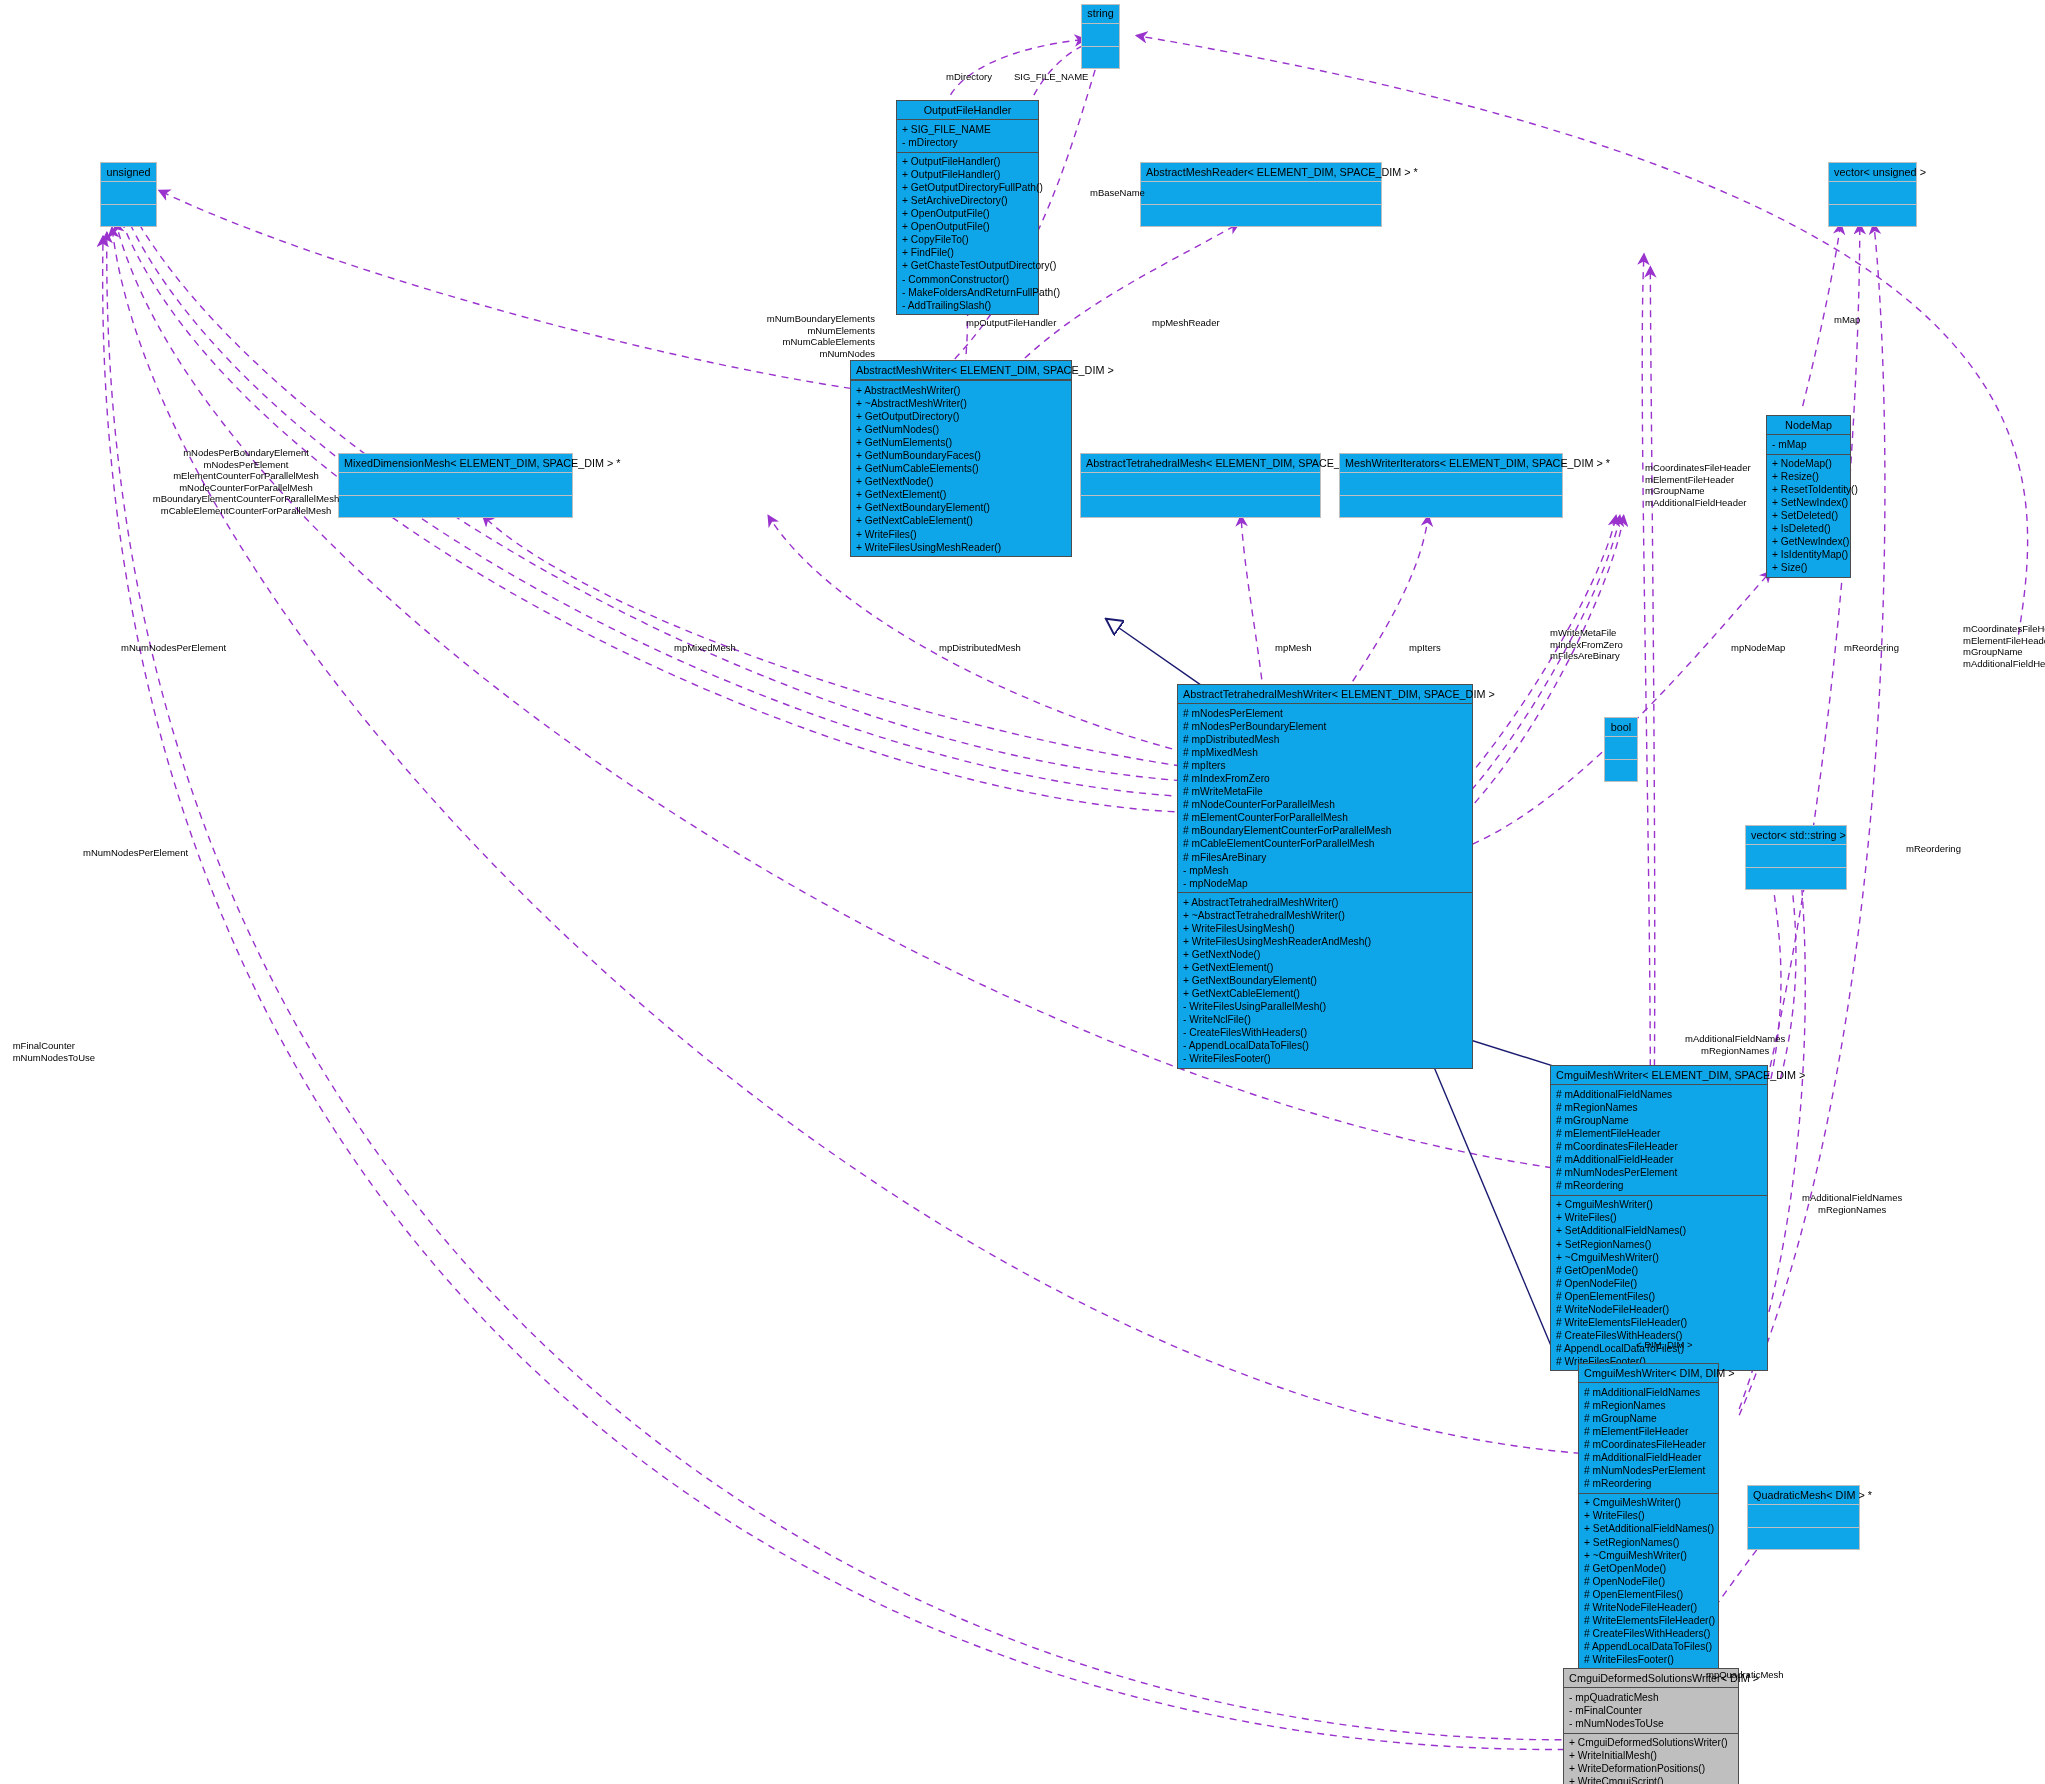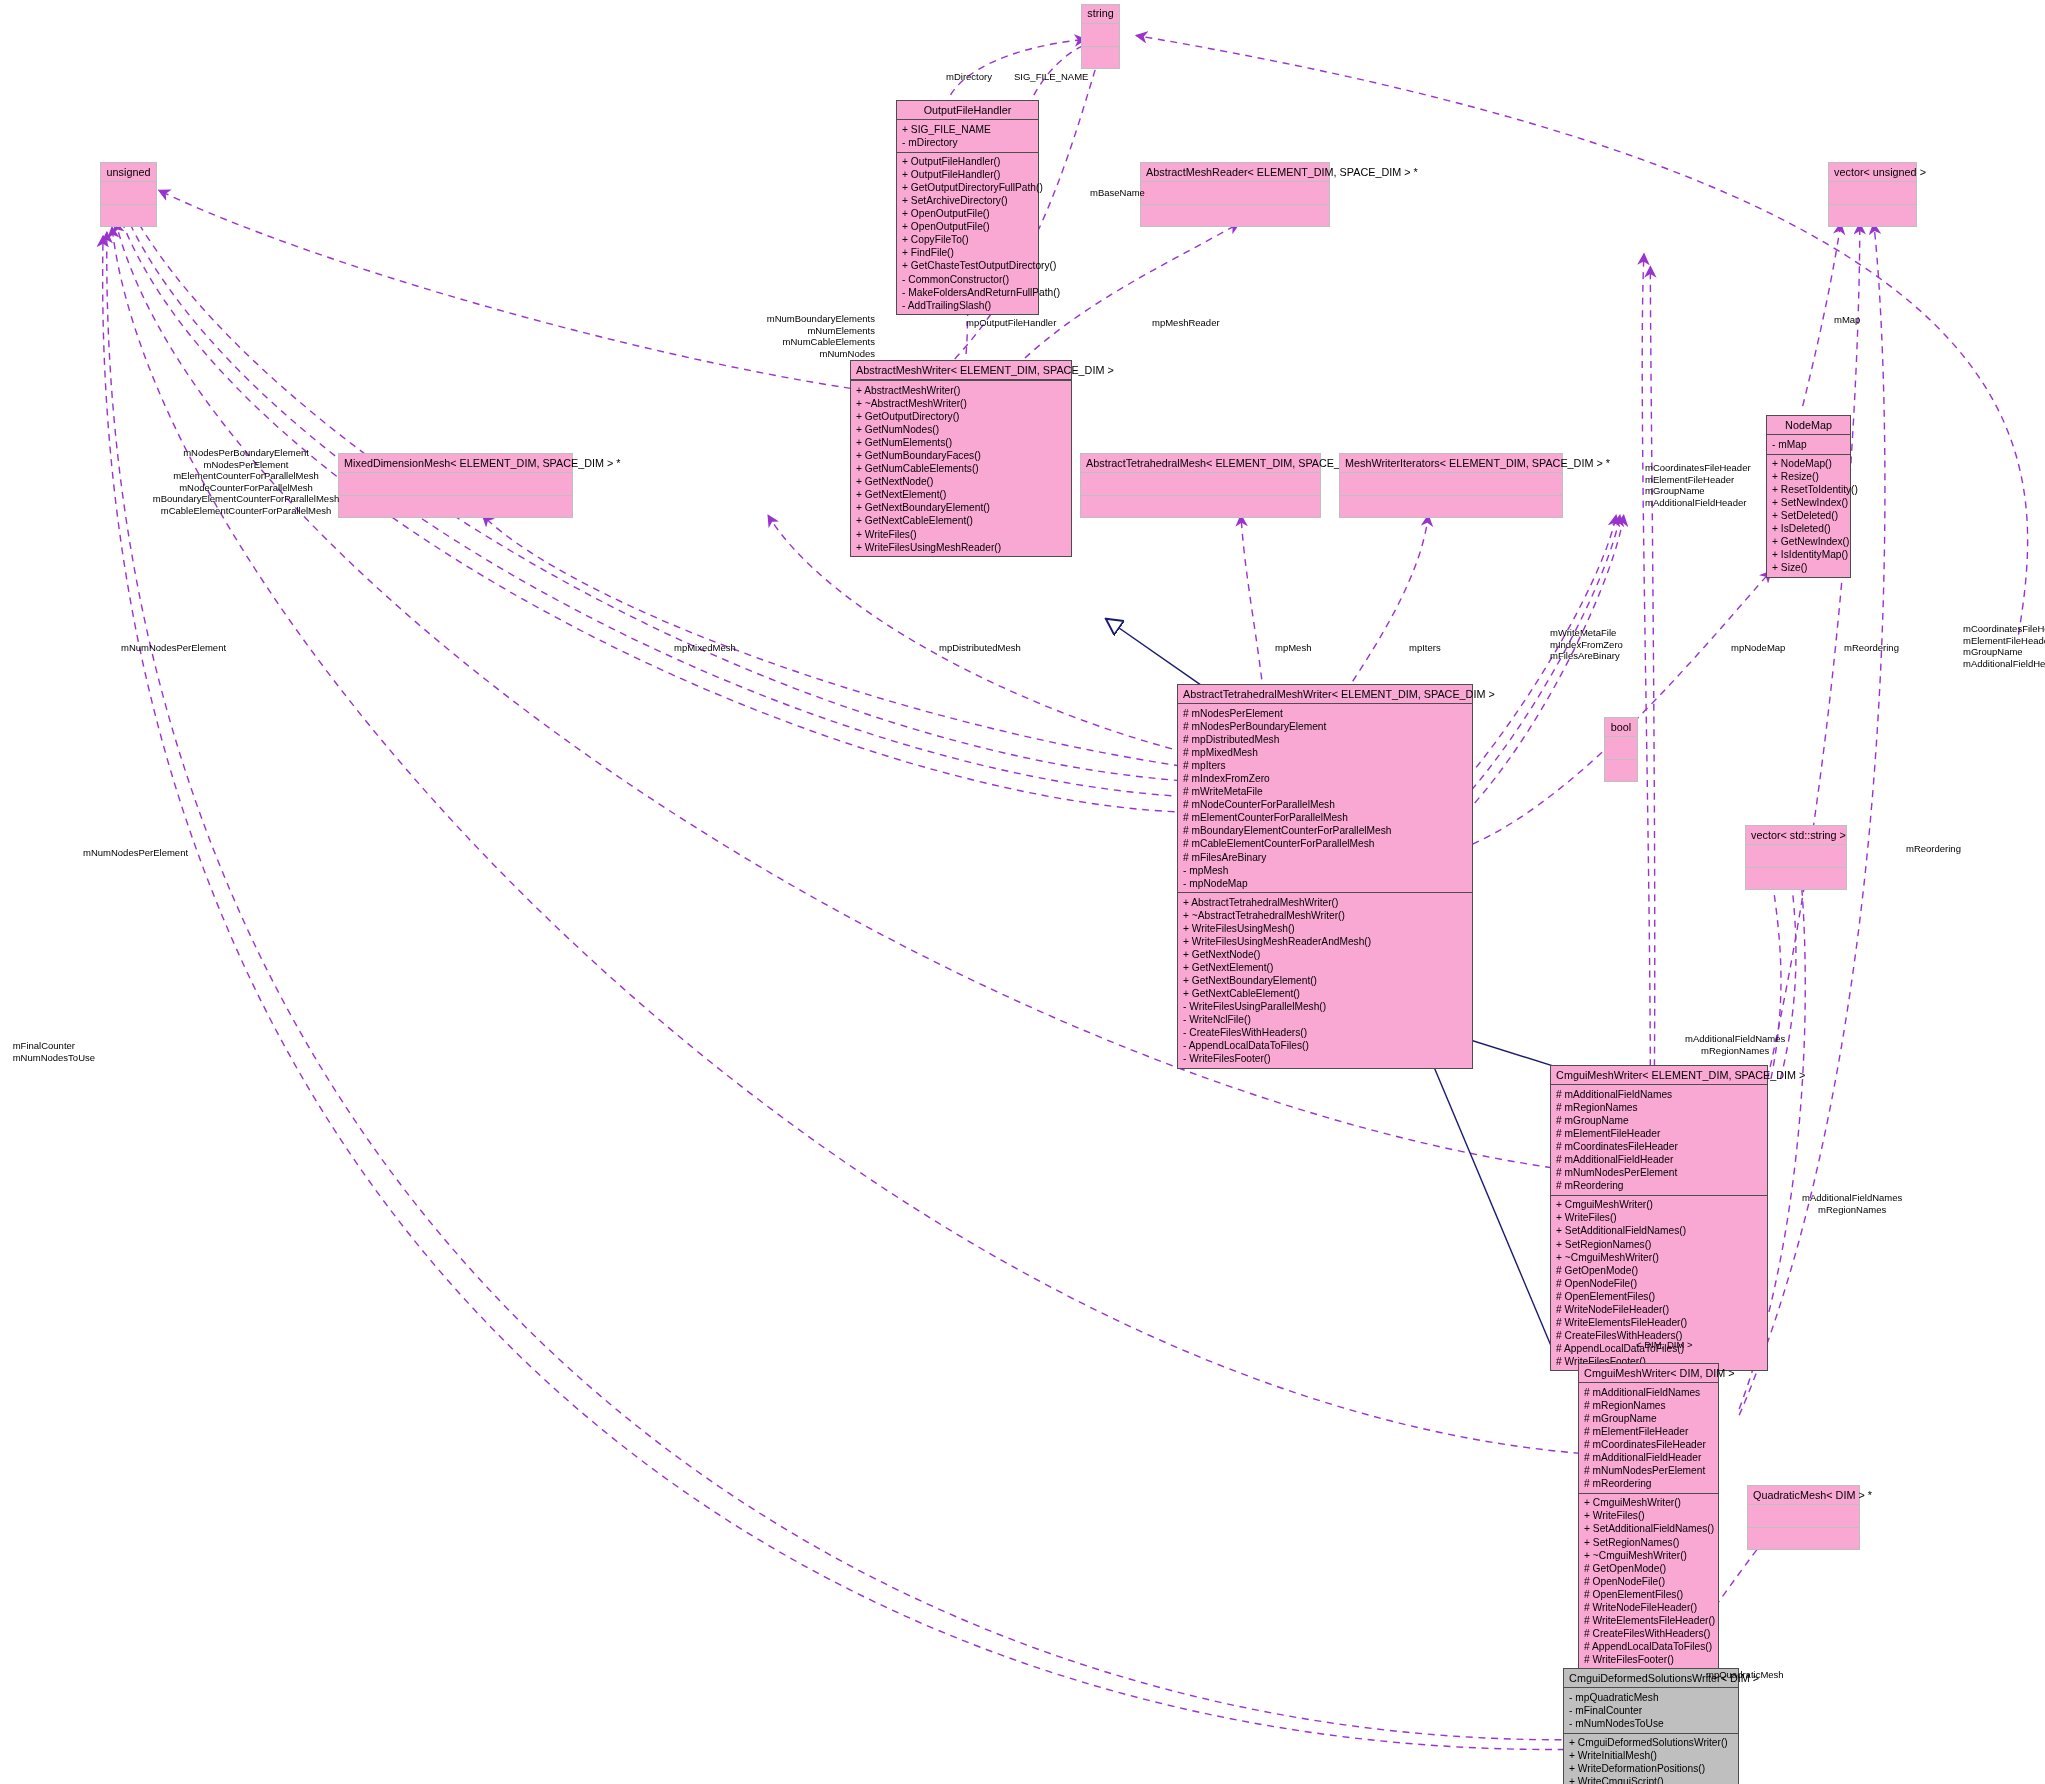--- a/index.html
+++ b/index.html
@@ -1,20 +1,20 @@
 <!DOCTYPE html>
 <html style="font-size:10.2px"><head>
 <meta charset="utf-8">
 <style>
   html,body{margin:0;padding:0;background:#ffffff;}
   body{font-family:"Liberation Sans", sans-serif;color:#000;}
   #canvas{position:relative;width:2046px;height:1784px;overflow:hidden;background:#fff;}
 
   
-  .node{position:absolute;box-sizing:border-box;background:#f9a8d4;border:1.3px solid #4d4d4d;}
+  .node{position:absolute;box-sizing:border-box;background:#0ea5e9;border:1.3px solid #4d4d4d;}
   .node.thin{border:1.3px solid #bfbfbf;}
   .node .title{
     text-align:center;padding:2.5px 5.1px;font-size:10.8px;line-height:1.25;
     white-space:nowrap;
   }
   .node .sep{height:0;border-top:1.3px solid #4d4d4d;}
   .node.thin .sep{border-top:1.3px solid #bfbfbf;}
   .node .compart{padding:2.5px 5.1px;}
   .node .compart .row{font-size:10.2px;line-height:1.28;white-space:nowrap;}
   .node.empty .compart{height:16.5px;}
@@ -177,21 +177,21 @@
       <div class="row">+ OpenOutputFile()</div>
       <div class="row">+ CopyFileTo()</div>
       <div class="row">+ FindFile()</div>
       <div class="row">+ GetChasteTestOutputDirectory()</div>
       <div class="row">- CommonConstructor()</div>
       <div class="row">- MakeFoldersAndReturnFullPath()</div>
       <div class="row">- AddTrailingSlash()</div>
     </div>
   </div>
 
-  <div class="node thin tbox empty" style="left:1140px;top:162px;width:190px;">
+  <div class="node thin tbox empty" style="left:1140px;top:162px;width:242px;">
     <div class="title">AbstractMeshReader&lt; ELEMENT_DIM, SPACE_DIM &gt; *</div>
     <div class="sep"></div>
       <div class="compart"></div>
     <div class="sep"></div>
       <div class="compart"></div>
   </div>
 
   <div class="node" style="left:850px;top:360px;width:222px;">
     <div class="title">AbstractMeshWriter&lt; ELEMENT_DIM, SPACE_DIM &gt;</div>
     <div class="sep"></div>

